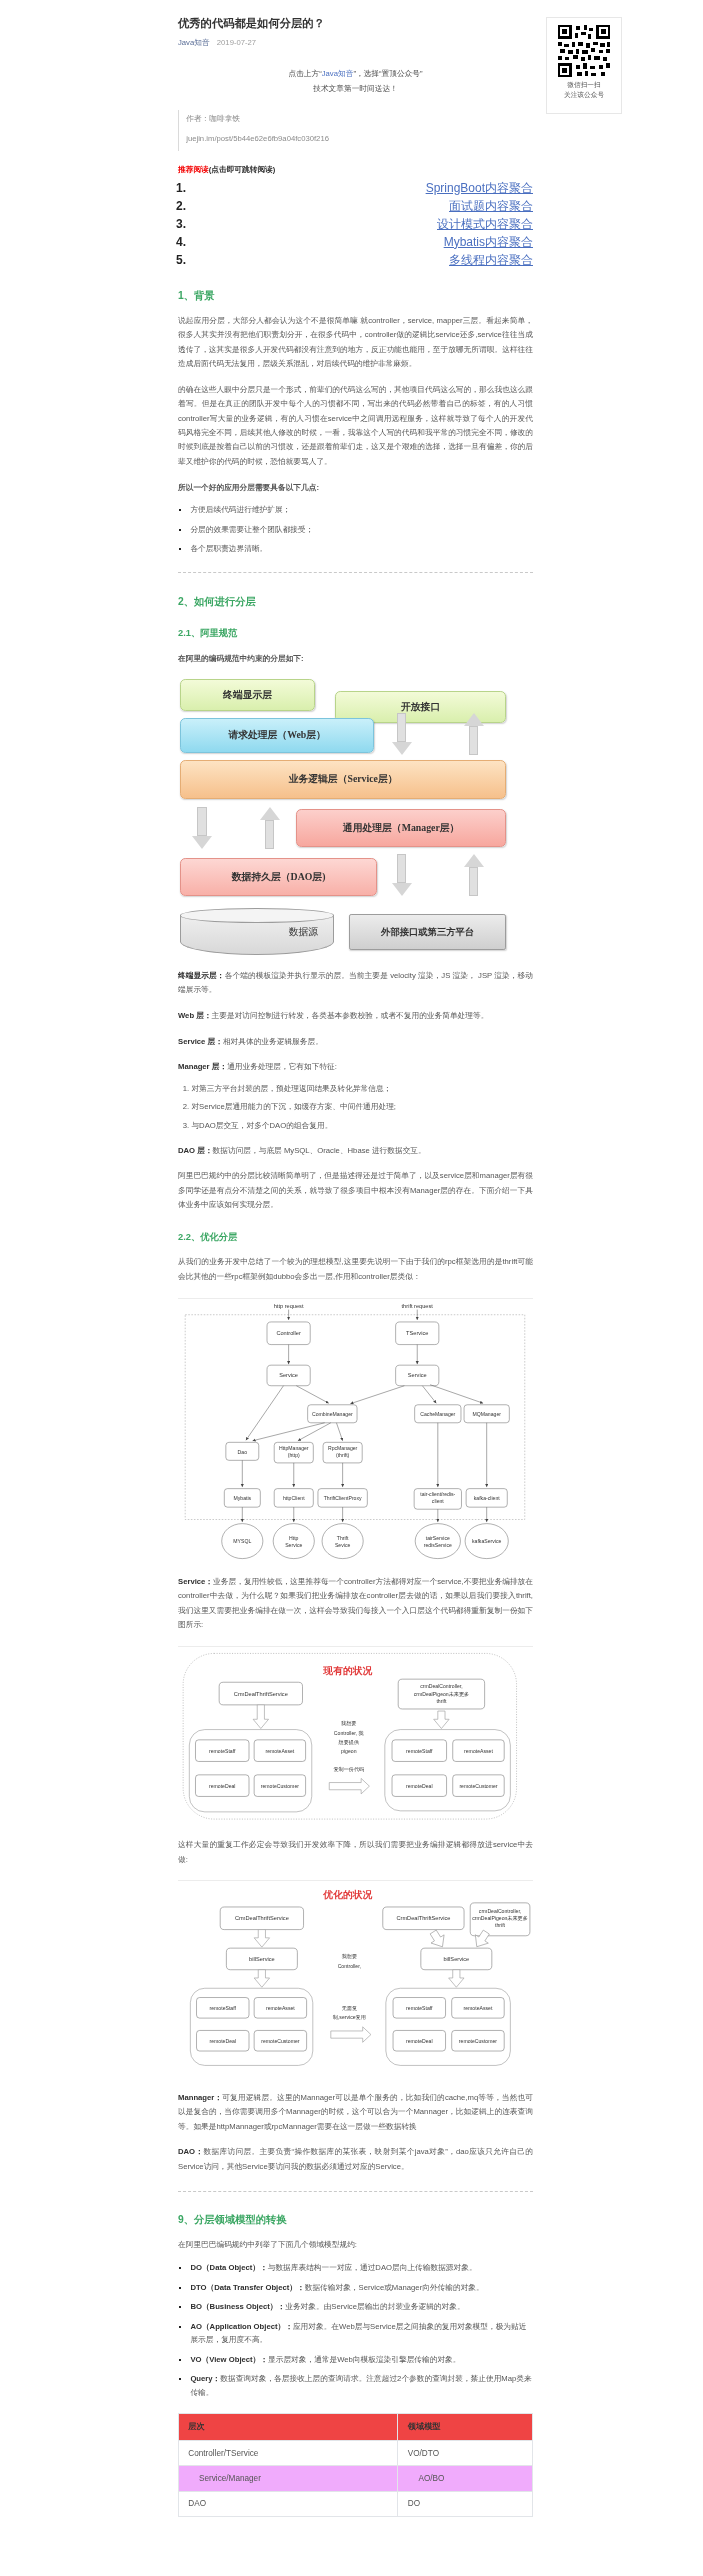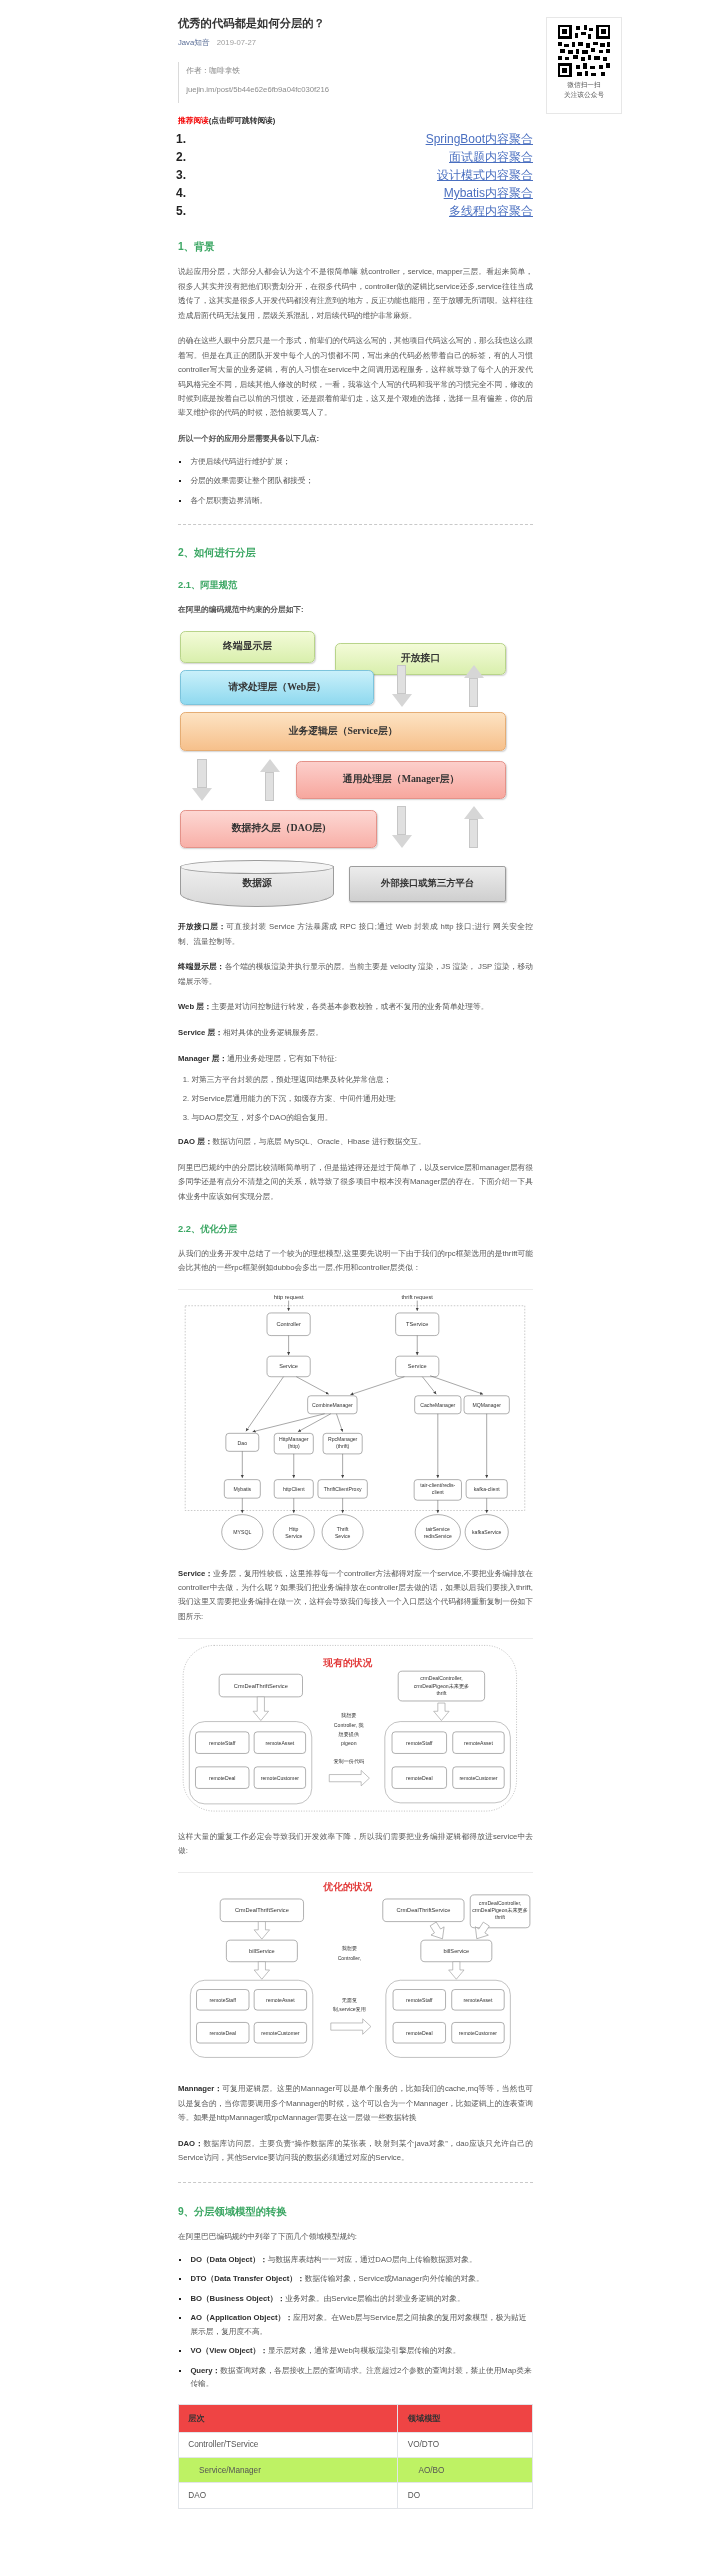--- a/index.html
+++ b/index.html
@@ -58,39 +58,39 @@
   .gar{position:absolute;width:23px;display:flex;flex-direction:column;align-items:center;}
   .gar i{display:block;}
   .gar .shaft{width:7.7px;height:27px;background:#e0e0e0;border:0.5px solid #c6c6c6;}
   .gar .head{width:0;height:0;}
   .gar.down .head{border-left:10.8px solid transparent;border-right:10.8px solid transparent;border-top:13px solid #d6d6d6;}
   .gar.up .head{border-left:10.8px solid transparent;border-right:10.8px solid transparent;border-bottom:13px solid #d6d6d6;}
   .cylwrap{position:absolute;left:0;top:229px;width:154px;height:47px;}
   .cyl-top{position:absolute;left:0;right:0;top:0;height:12.4px;background:#f4f4f4;border:0.5px solid #9c9c9c;border-radius:50%;}
   .cyl-body{position:absolute;left:0;right:0;top:6.2px;bottom:0;background:linear-gradient(180deg,#efefef,#d8d8d8);
       border:0.5px solid #9c9c9c;border-top:none;border-radius:0 0 77px 77px/0 0 13.4px 13.4px;}
-  .cyl-label{position:absolute;left:0;right:0;top:17.5px;text-align:center;
-      font-family:"Liberation Serif","DejaVu Serif",serif;font-weight:700;font-size:9.8px;color:#333;}
+  .cyl-label{position:absolute;left:0;right:16px;top:17.5px;text-align:right;
+      font-family:"Liberation Serif","DejaVu Serif",serif;font-weight:400;font-size:9.8px;color:#333;}
 
   
   svg text{font-family:"Liberation Sans","DejaVu Sans",sans-serif;fill:#333;}
   svg .node{fill:#fff;stroke:#666;stroke-width:1;}
   svg .cont{fill:#fff;stroke:#888;stroke-width:1;}
   svg .lbl{font-size:11px;}
   svg .sm{font-size:10px;}
   svg .red-title{font-size:19px;font-weight:700;fill:#e23a3a;}
   svg .oarrow{fill:#fff;stroke:#999;stroke-width:1.2;}
   svg .edge{stroke:#555;stroke-width:1;fill:none;}
 
   
   table.model{width:100%;border-collapse:collapse;margin-top:13.4px;}
   table.model th,table.model td{border:0.5px solid #e2e5e9;padding:7.7px 9.3px;font-size:8.2px;text-align:left;}
   table.model th{background:#ef4444;color:#333;font-weight:700;}
   table.model td{color:#555;}
-  table.model tr.alt td{background:#bef264;padding-left:20px;}
+  table.model tr.alt td{background:#f0abfc;padding-left:20px;}
   table.model .c1{width:62%;}
 
   
   .qr-card{position:absolute;left:546px;top:16.5px;width:74px;height:95px;background:#fff;
       border:0.5px solid #e7e7e7;text-align:center;}
   .qr-card svg{margin-top:6.2px;}
   .qr-card .cap{font-size:6.7px;line-height:10.8px;color:#555;}
 </style>
 </head>
 <body>
@@ -153,20 +153,24 @@
     <div class="cap">关注该公众号</div>
   </div>
 
   <div class="content">
 
     <h1 class="title">优秀的代码都是如何分层的？</h1>
     <div class="meta">
       <span class="account">Java知音</span><span class="date">2019-07-27</span>
     </div>
 
+    <div class="banner">
+      <div><span>点击上方“</span><span class="acc">Java知音</span><span>”，选择“置顶公众号”</span></div>
+      <div>技术文章第一时间送达！</div>
+    </div>
 
     <blockquote class="src">
       <p>作者：咖啡拿铁</p>
       <p>juejin.im/post/5b44e62e6fb9a04fc030f216</p>
     </blockquote>
 
     <p class="body"><span class="red">推荐阅读</span><span class="boldline">(点击即可跳转阅读)</span></p>
     <ol class="links">
       <li><a href="#">SpringBoot内容聚合</a></li>
       <li><a href="#">面试题内容聚合</a></li>
@@ -244,21 +248,20 @@
           <div class="cyl-body"></div>
             <div class="cyl-top"></div>
           <div class="cyl-label">数据源</div>
         </div>
         <div class="bx gray" style="left:169px;top:235px;width:155px;height:34px;font-size:9.3px;">
             <span>外部接口或第三方平台</span>
           </div>
       </div>
     </figure>
 
-    <p class="body"><span class="lead">开放接口层：</span><span>可直接封装 Service 方法暴露成 RPC 接口;通过 Web 封装成 http 接口;进行 网关安全控制、流量控制等。</span></p>
     <p class="body"><span class="lead">终端显示层：</span><span>各个端的模板渲染并执行显示的层。当前主要是 velocity 渲染，JS 渲染， JSP 渲染，移动端展示等。</span></p>
     <p class="body"><span class="lead">Web 层：</span><span>主要是对访问控制进行转发，各类基本参数校验，或者不复用的业务简单处理等。</span></p>
     <p class="body"><span class="lead">Service 层：</span><span>相对具体的业务逻辑服务层。</span></p>
     <p class="body"><span class="lead">Manager 层：</span><span>通用业务处理层，它有如下特征:</span></p>
 
     <ol class="plain">
       <li>对第三方平台封装的层，预处理返回结果及转化异常信息；</li>
       <li>对Service层通用能力的下沉，如缓存方案、中间件通用处理;</li>
       <li>与DAO层交互，对多个DAO的组合复用。</li>
     </ol>

